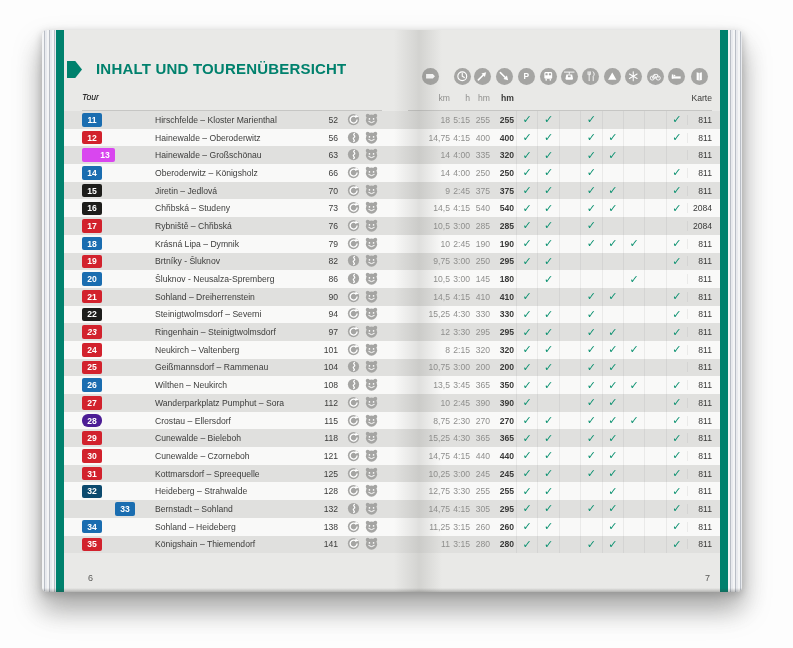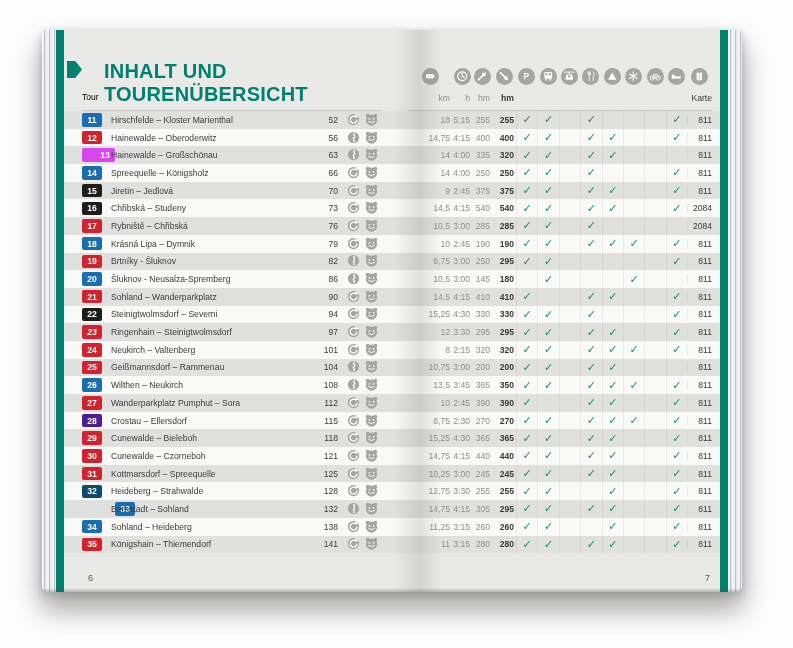--- a/index.html
+++ b/index.html
@@ -13,36 +13,36 @@
   .lpage{width:342px;position:relative;background:#e9e9e7;}
   .rpage{width:314px;position:relative;background:#e9e9e7;}
   .gutter{position:absolute;left:352px;top:0;width:48px;height:100%;pointer-events:none;
           background:linear-gradient(90deg,rgba(0,0,0,0) 0%,rgba(100,100,95,.14) 45%,rgba(120,120,115,.20) 52%,rgba(0,0,0,0) 100%);}
   .book-inner::after{content:"";position:absolute;left:0;right:0;bottom:0;height:4px;
           background:linear-gradient(180deg,rgba(0,0,0,0),rgba(60,60,58,.30));pointer-events:none;}
 
   
   .title-arrow{position:absolute;left:3px;top:31px;width:15px;height:17px;background:#00816d;
                clip-path:polygon(0 0,55% 0,100% 50%,55% 100%,0 100%);}
-  .page-title{position:absolute;left:40px;top:30px;font-size:20px;font-weight:bold;color:#00816d;letter-spacing:.2px;}
+  .page-title{position:absolute;left:32px;top:30px;font-size:15px;font-weight:bold;color:#00816d;letter-spacing:.2px;}
   .rule{position:absolute;top:80px;border-top:1px solid #c6c6c4;}
   .lpage .rule{left:18px;right:24px;}
   .rpage .rule{left:2px;right:8px;}
 
   
   .rows{position:absolute;top:81px;left:0;right:0;}
   .trow{height:17.7px;display:grid;align-items:center;font-size:8.6px;color:#3c3c3b;}
   .trow.odd{background:#e0e0de;}
   .trow.even{background:#f9f9f8;}
   .lrow{grid-template-columns:18px 21px 7px 1fr 36px 8px 18px 18px 24px;}
   .rrow{grid-template-columns:2px 44px 20px 20px 24px repeat(8,21.4px) 1fr;}
 
   .badge{width:20px;height:13.5px;border-radius:2px;color:#fff;font-weight:bold;font-size:8.6px;
          display:flex;align-items:center;justify-content:center;}
-  .tname{white-space:nowrap;overflow:hidden;padding-left:1px;}
+  .tname{white-space:nowrap;overflow:hidden;padding-left:1px;margin-left:44px;}
   .tpage{text-align:right;}
   .num{text-align:right;color:#8f8f8d;padding-right:2px;}
   .num.bold{color:#3a3a39;font-weight:bold;}
   .ccell{height:100%;display:flex;align-items:center;justify-content:center;border-left:1px solid rgba(130,130,128,.12);}
   .check{font-family:"DejaVu Sans",sans-serif;font-weight:bold;font-size:11px;color:#0b9170;line-height:1;}
   .karte{text-align:right;padding-right:8px;color:#3a3a39;border-left:1px solid rgba(130,130,128,.12);}
 
   
   .head-grid{position:absolute;left:0;right:0;display:grid;grid-template-columns:2px 44px 20px 20px 24px repeat(8,21.4px) 1fr;align-items:center;}
   .icon-row{top:36px;height:20px;}
@@ -50,21 +50,21 @@
   .cicon{width:17px;height:17px;border-radius:50%;background:#a5a5a3;display:flex;align-items:center;justify-content:center;justify-self:center;}
   .cicon svg{width:12.5px;height:12.5px;display:block;}
   .ulabel{text-align:right;color:#8f8f8d;padding-right:2px;}
   .ulabel.bold{color:#3a3a39;font-weight:bold;}
   .karte-label{text-align:right;padding-right:8px;color:#3a3a39;}
   .karte-icon{justify-self:end;margin-right:12px;}
 
   
   .col-label{position:absolute;top:62px;font-size:8.6px;color:#55555
   3;}
-  .tour-label{left:18px;}
+  .tour-label{left:18px;font-style:italic;}
   .seite-label{left:238px;width:44px;text-align:right;margin-top:28px;}
 
   .ricon svg{width:15px;height:15px;display:block;}
   .ricon{width:16px;height:16px;}
 
   .pagenum{position:absolute;bottom:9px;font-size:9px;color:#5a5a58;}
   .pagenum.left{left:24px;}
   .pagenum.right{right:10px;}
 </style>
 </head>
@@ -155,21 +155,21 @@
                 <circle cx="15.3" cy="11" r="1.3" fill="#fff"></circle>
                 <path d="M7.6 15.3 q4.4 3.8 8.8 0" stroke="#fff" stroke-width="1.6" fill="none" stroke-linecap="round"></path>
               </svg>
             </span>
             <span></span>
           </div>
           <div class="trow lrow even">
             <span></span>
             <span class="badge" style="background: rgb(26, 109, 176);">14</span>
             <span></span>
-            <span class="tname">Spreequelle – Königsholz</span>
+            <span class="tname">Oberoderwitz – Königsholz</span>
             <span class="tpage">66</span>
             <span></span>
             <span class="ricon">
               <svg viewBox="0 0 24 24">
                 <circle cx="12" cy="12" r="9" fill="#a5a5a3"></circle>
                 <path d="M16.2 8.2 a5.6 5.6 0 1 0 1.6 3.8" fill="none" stroke="#fff" stroke-width="2.1"></path>
                 <polygon points="15.2,3.8 20.4,7.6 14.6,9.2" fill="#fff"></polygon>
               </svg>
             </span>
             <span class="ricon">
@@ -335,21 +335,21 @@
                 <circle cx="15.3" cy="11" r="1.3" fill="#fff"></circle>
                 <path d="M7.6 15.3 q4.4 3.8 8.8 0" stroke="#fff" stroke-width="1.6" fill="none" stroke-linecap="round"></path>
               </svg>
             </span>
             <span></span>
           </div>
           <div class="trow lrow odd">
             <span></span>
             <span class="badge" style="background: rgb(210, 34, 45);">21</span>
             <span></span>
-            <span class="tname">Sohland – Wanderparkplatz</span>
+            <span class="tname">Sohland – Dreiherrenstein</span>
             <span class="tpage">90</span>
             <span></span>
             <span class="ricon">
               <svg viewBox="0 0 24 24">
                 <circle cx="12" cy="12" r="9" fill="#a5a5a3"></circle>
                 <path d="M16.2 8.2 a5.6 5.6 0 1 0 1.6 3.8" fill="none" stroke="#fff" stroke-width="2.1"></path>
                 <polygon points="15.2,3.8 20.4,7.6 14.6,9.2" fill="#fff"></polygon>
               </svg>
             </span>
             <span class="ricon">
@@ -513,21 +513,21 @@
                 <circle cx="12" cy="13" r="9" fill="#a5a5a3"></circle>
                 <circle cx="8.7" cy="11" r="1.3" fill="#fff"></circle>
                 <circle cx="15.3" cy="11" r="1.3" fill="#fff"></circle>
                 <path d="M7.6 15.3 q4.4 3.8 8.8 0" stroke="#fff" stroke-width="1.6" fill="none" stroke-linecap="round"></path>
               </svg>
             </span>
             <span></span>
           </div>
           <div class="trow lrow even">
             <span></span>
-            <span class="badge" style="background: #4c1d95;">28</span>
+            <span class="badge" style="background: #4c1d95; border-radius: 6px;">28</span>
             <span></span>
             <span class="tname">Crostau – Ellersdorf</span>
             <span class="tpage">115</span>
             <span></span>
             <span class="ricon">
               <svg viewBox="0 0 24 24">
                 <circle cx="12" cy="12" r="9" fill="#a5a5a3"></circle>
                 <path d="M16.2 8.2 a5.6 5.6 0 1 0 1.6 3.8" fill="none" stroke="#fff" stroke-width="2.1"></path>
                 <polygon points="15.2,3.8 20.4,7.6 14.6,9.2" fill="#fff"></polygon>
               </svg>

